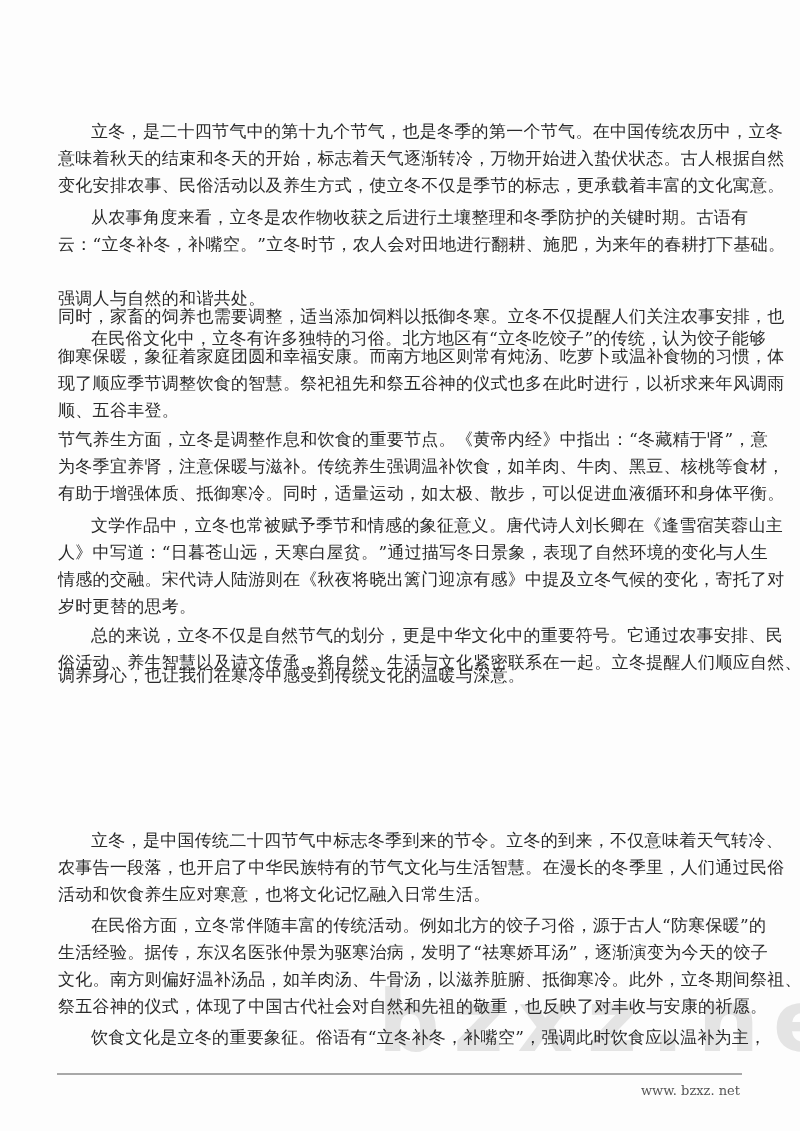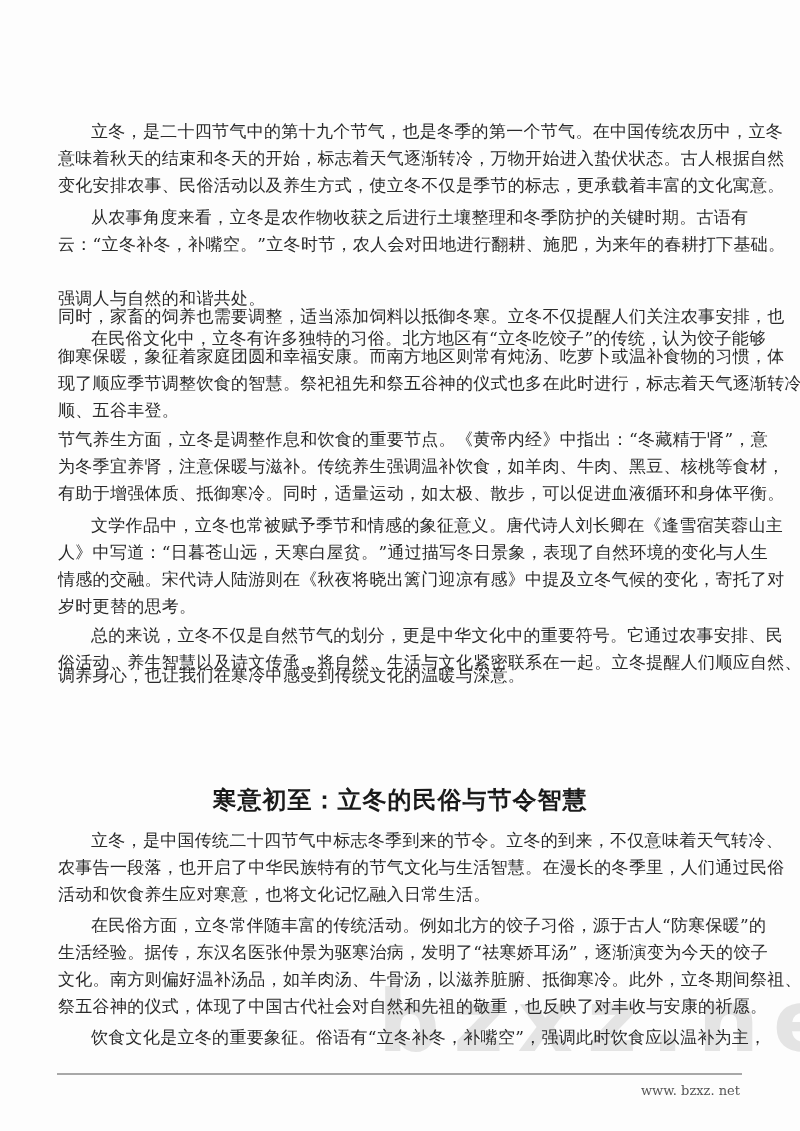--- a/index.html
+++ b/index.html
@@ -51,21 +51,21 @@
     <div class="para" style="top:206px;">
       <div class="line indent justify" style="top:0px;">从农事角度来看，立冬是农作物收获之后进行土壤整理和冬季防护的关键时期。古语有</div>
       <div class="line justify" style="top:27px;">云：“立冬补冬，补嘴空。”立冬时节，农人会对田地进行翻耕、施肥，为来年的春耕打下基础。</div>
       <div class="line justify" style="top:54px;margin-top:45px;">同时，家畜的饲养也需要调整，适当添加饲料以抵御冬寒。立冬不仅提醒人们关注农事安排，也</div>
       <div class="line" style="top:81px;">强调人与自然的和谐共处。</div>
     </div>
 
     <div class="para" style="top:318px;">
       <div class="line indent justify" style="top:9px;">在民俗文化中，立冬有许多独特的习俗。北方地区有“立冬吃饺子”的传统，认为饺子能够</div>
       <div class="line justify" style="top:27px;">御寒保暖，象征着家庭团圆和幸福安康。而南方地区则常有炖汤、吃萝卜或温补食物的习惯，体</div>
-      <div class="line justify" style="top:54px;">现了顺应季节调整饮食的智慧。祭祀祖先和祭五谷神的仪式也多在此时进行，标志着天气逐渐转冷</div>
+      <div class="line justify" style="top:54px;">现了顺应季节调整饮食的智慧。祭祀祖先和祭五谷神的仪式也多在此时进行，以祈求来年风调雨</div>
       <div class="line" style="top:81px;">顺、五谷丰登。</div>
     </div>
 
     <div class="para" style="top:428px;">
       <div class="line justify" style="top:0px;">节气养生方面，立冬是调整作息和饮食的重要节点。《黄帝内经》中指出：“冬藏精于肾”，意</div>
       <div class="line justify" style="top:27px;">为冬季宜养肾，注意保暖与滋补。传统养生强调温补饮食，如羊肉、牛肉、黑豆、核桃等食材，</div>
       <div class="line justify" style="top:54px;">有助于增强体质、抵御寒冷。同时，适量运动，如太极、散步，可以促进血液循环和身体平衡。</div>
     </div>
 
     <div class="para" style="top:514px;">
@@ -74,21 +74,20 @@
       <div class="line justify" style="top:54px;">情感的交融。宋代诗人陆游则在《秋夜将晓出篱门迎凉有感》中提及立冬气候的变化，寄托了对</div>
       <div class="line" style="top:81px;">岁时更替的思考。</div>
     </div>
 
     <div class="para" style="top:624px;">
       <div class="line indent justify" style="top:0px;">总的来说，立冬不仅是自然节气的划分，更是中华文化中的重要符号。它通过农事安排、民</div>
       <div class="line justify" style="top:27px;">俗活动、养生智慧以及诗文传承，将自然、生活与文化紧密联系在一起。立冬提醒人们顺应自然、</div>
       <div class="line" style="top:40px;">调养身心，也让我们在寒冷中感受到传统文化的温暖与深意。</div>
     </div>
 
-    <div class="title" style="top:784px;">寒意初至：立冬的民俗与节令智慧</div>
 
     <div class="para" style="top:829px;">
       <div class="line indent justify" style="top:0px;">立冬，是中国传统二十四节气中标志冬季到来的节令。立冬的到来，不仅意味着天气转冷、</div>
       <div class="line justify" style="top:27px;">农事告一段落，也开启了中华民族特有的节气文化与生活智慧。在漫长的冬季里，人们通过民俗</div>
       <div class="line" style="top:54px;">活动和饮食养生应对寒意，也将文化记忆融入日常生活。</div>
     </div>
 
     <div class="para" style="top:914px;">
       <div class="line indent justify" style="top:0px;">在民俗方面，立冬常伴随丰富的传统活动。例如北方的饺子习俗，源于古人“防寒保暖”的</div>
       <div class="line justify" style="top:27px;">生活经验。据传，东汉名医张仲景为驱寒治病，发明了“祛寒娇耳汤”，逐渐演变为今天的饺子</div>

